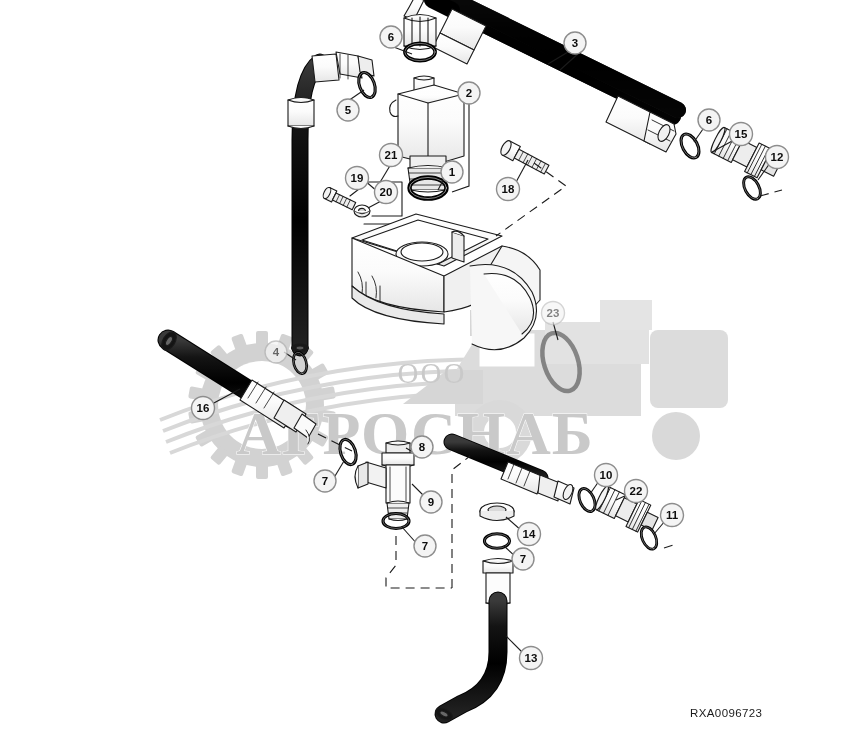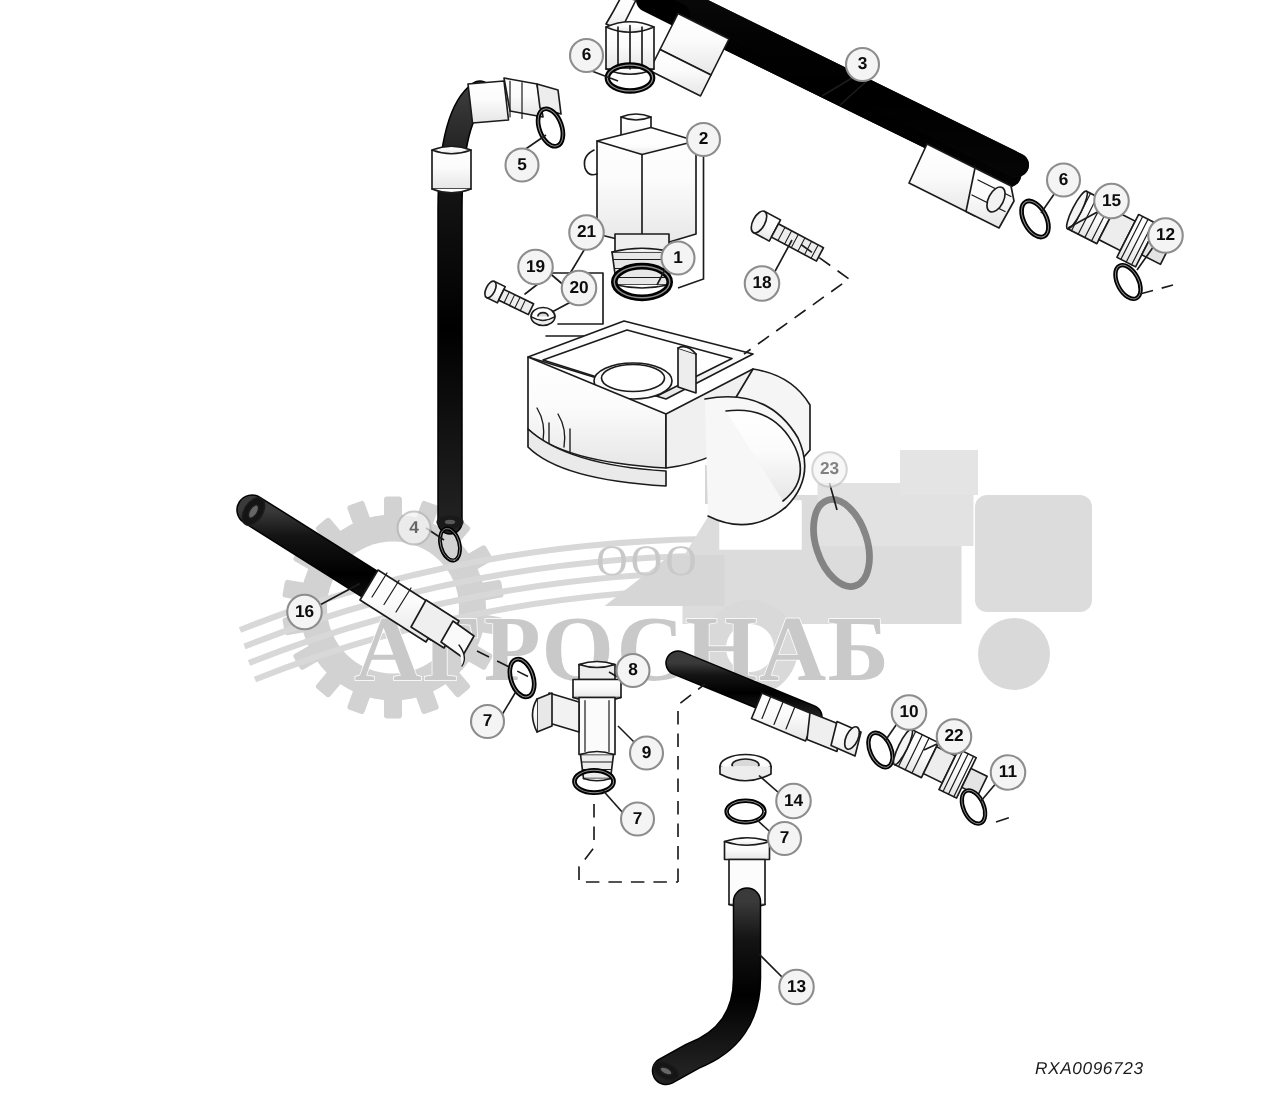--- a/index.html
+++ b/index.html
@@ -4,21 +4,21 @@
 <title>Parts Diagram</title>
 <style>
   html,body{margin:0;padding:0;background:#ffffff;}
   body{width:841px;height:731px;overflow:hidden;
        font-family:"Liberation Sans",sans-serif;}
   #stage{position:relative;width:841px;height:731px;background:#fff;}
   #stage svg{position:absolute;left:0;top:0;}
   #diagram-id{
     position:absolute;left:690px;top:707px;
     font-family:"Liberation Sans",sans-serif;
-    font-size:11.5px;color:#1b1b1b;letter-spacing:.4px;white-space:nowrap;font-style:italic;
+    font-size:11.5px;color:#1b1b1b;letter-spacing:.4px;white-space:nowrap;
   }
   .cal{font-family:"Liberation Sans",sans-serif;font-size:11.5px;
        font-weight:bold;fill:#0d0d0d;text-anchor:middle;dominant-baseline:central;}
   .wm-text{font-family:"Liberation Serif",serif;fill:#c9c9c9;text-anchor:middle;}
 </style>
 </head>
 <body>
 
 <div id="stage">
 

